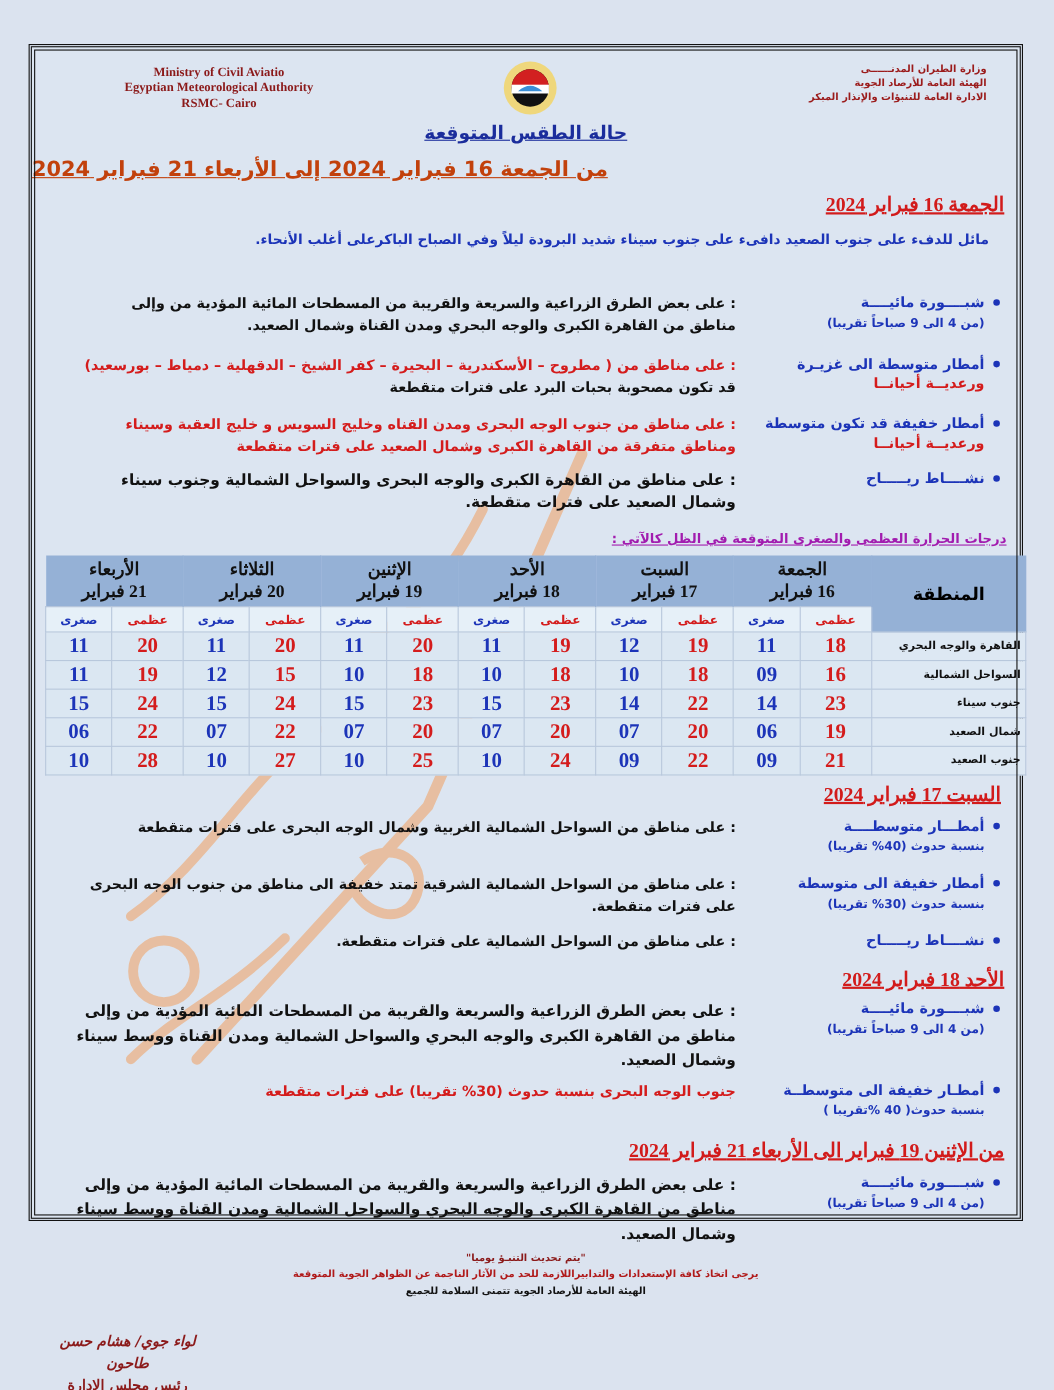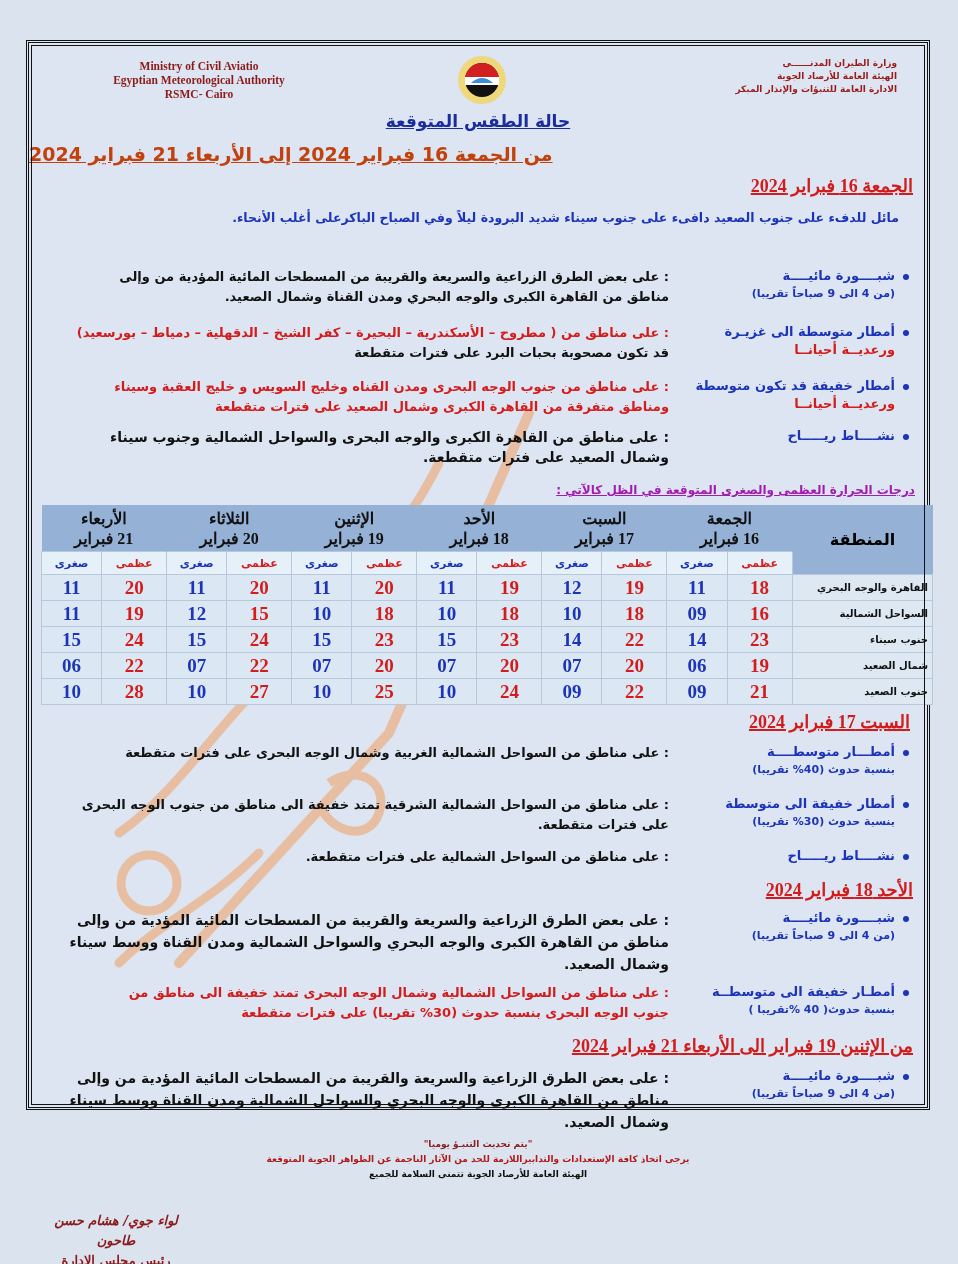--- a/index.html
+++ b/index.html
@@ -292,21 +292,20 @@
     <div class="lbl blue"><span class="dot"></span><span>شبــــورة مائيــــة</span><div class="sub" style="padding-right:14px;">(من 4 الى 9 صباحاً تقريبا)</div></div>
     <div class="txt" style="font-size:14px; line-height:22px;">
         <div>: على بعض الطرق الزراعية والسريعة والقريبة من المسطحات المائية المؤدية من وإلى</div>
         <div>مناطق من القاهرة الكبرى والوجه البحري والسواحل الشمالية ومدن القناة ووسط سيناء</div>
         <div>وشمال الصعيد.</div>
       </div>
   </div>
   <div class="row" style="top:940px;">
     <div class="lbl blue"><span class="dot"></span><span>أمطـار خفيفة الى متوسطــة</span><div class="sub" style="padding-right:14px;">بنسبة حدوث( 40 %تقريبا )</div></div>
     <div class="txt">
-        <div class="red">: على مناطق من السواحل الشمالية  وشمال الوجه البحرى تمتد خفيفة الى مناطق من</div>
         <div class="red">جنوب الوجه البحرى بنسبة حدوث (30% تقريبا) على فترات متقطعة</div>
       </div>
   </div>
 
   <div class="day-h" style="right:14px; top:992px;">من الإثنين 19 فبراير الى الأربعاء 21  فبراير 2024</div>
 
   <div class="row" style="top:1024px;">
     <div class="lbl blue"><span class="dot"></span><span>شبــــورة مائيــــة</span><div class="sub" style="padding-right:14px;">(من 4 الى 9 صباحاً تقريبا)</div></div>
     <div class="txt" style="font-size:14px; line-height:22px;">
         <div>: على بعض الطرق الزراعية والسريعة والقريبة من المسطحات المائية المؤدية من وإلى</div>

